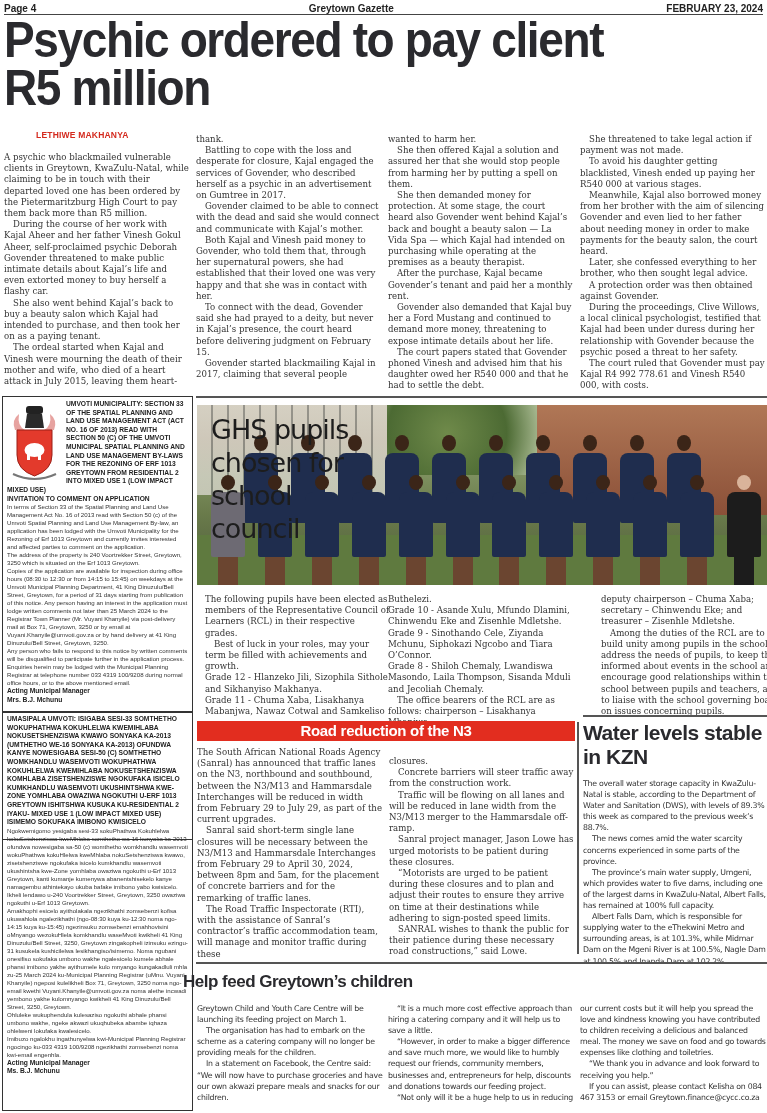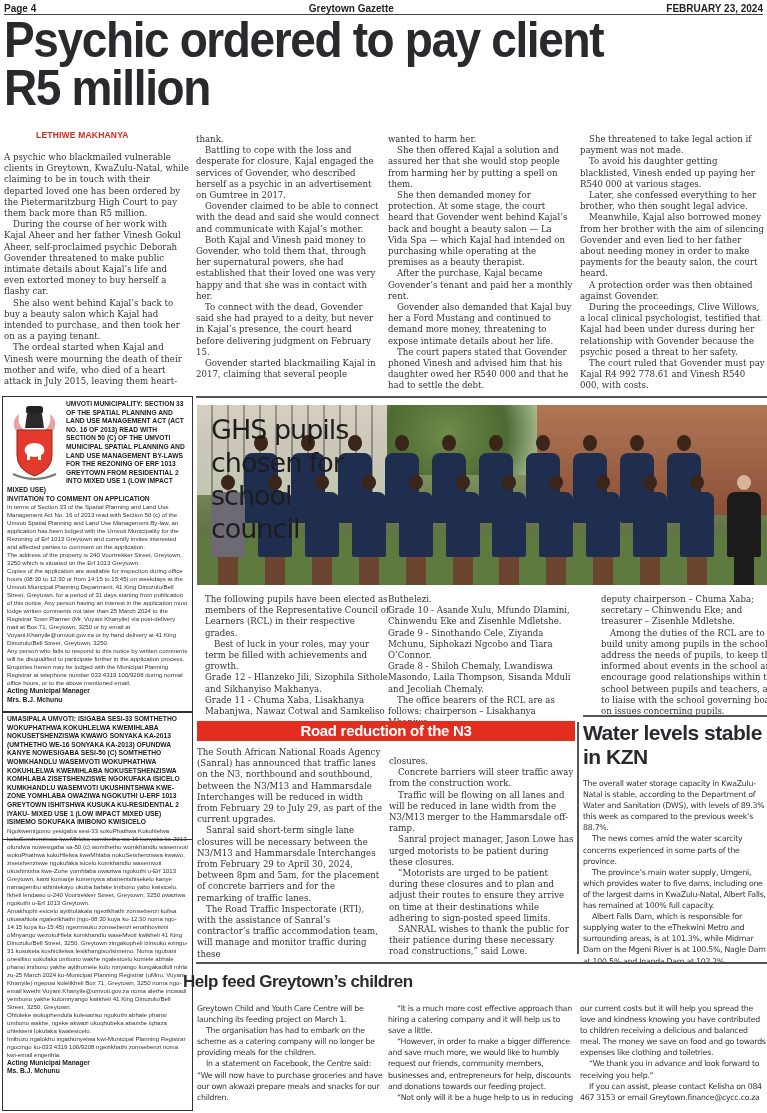--- a/index.html
+++ b/index.html
@@ -78,30 +78,30 @@
   <p>thank.</p>
   <p class="ind">Battling to cope with the loss and desperate for closure, Kajal engaged the services of Govender, who described herself as a psychic in an advertisement on Gumtree in 2017.</p>
   <p class="ind">Govender claimed to be able to connect with the dead and said she would connect and communicate with Kajal’s mother.</p>
   <p class="ind">Both Kajal and Vinesh paid money to Govender, who told them that, through her supernatural powers, she had established that their loved one was very happy and that she was in contact with her.</p>
   <p class="ind">To connect with the dead, Govender said she had prayed to a deity, but never in Kajal’s presence, the court heard before delivering judgment on February 15.</p>
   <p class="ind">Govender started blackmailing Kajal in 2017, claiming that several people</p>
 </div>
 <div class="col" style="left:388px; top:134px; width:185px;">
   <p>wanted to harm her.</p>
   <p class="ind">She then offered Kajal a solution and assured her that she would stop people from harming her by putting a spell on them.</p>
-  <p class="ind">She then demanded money for protection. At some stage, the court heard that Govender went behind Kajal’s back and bought a beauty salon — La Vida Spa — which Kajal had intended on purchasing while operating at the premises as a beauty therapist.</p>
+  <p class="ind">She then demanded money for protection. At some stage, the court heard also Govender went behind Kajal’s back and bought a beauty salon — La Vida Spa — which Kajal had intended on purchasing while operating at the premises as a beauty therapist.</p>
   <p class="ind">After the purchase, Kajal became Govender’s tenant and paid her a monthly rent.</p>
   <p class="ind">Govender also demanded that Kajal buy her a Ford Mustang and continued to demand more money, threatening to expose intimate details about her life.</p>
   <p class="ind">The court papers stated that Govender phoned Vinesh and advised him that his daughter owed her R540 000 and that he had to settle the debt.</p>
 </div>
 <div class="col" style="left:580px; top:134px; width:185px;">
   <p class="ind">She threatened to take legal action if payment was not made.</p>
   <p class="ind">To avoid his daughter getting blacklisted, Vinesh ended up paying her R540 000 at various stages.</p>
+  <p class="ind">Meanwhile, Kajal also borrowed money from her brother with the aim of silencing Govender and even lied to her father about needing money in order to make payments for the beauty salon, the court heard.</p>
   <p class="ind">Later, she confessed everything to her brother, who then sought legal advice.</p>
-  <p class="ind">Meanwhile, Kajal also borrowed money from her brother with the aim of silencing Govender and even lied to her father about needing money in order to make payments for the beauty salon, the court heard.</p>
   <p class="ind">A protection order was then obtained against Govender.</p>
   <p class="ind">During the proceedings, Clive Willows, a local clinical psychologist, testified that Kajal had been under duress during her relationship with Govender because the psychic posed a threat to her safety.</p>
   <p class="ind">The court ruled that Govender must pay Kajal R4 992 778.61 and Vinesh R540 000, with costs.</p>
 </div>
 
 <div class="rule" style="left:196px; top:396px; width:571px; height:2px;"></div>
 
 <div class="notice" style="top:396px; height:444px;">
   <svg class="crest" viewBox="0 0 55 82">
     <path d="M8 30 Q4 20 12 14 Q10 26 18 30Z" fill="#e7a3a0"></path>

